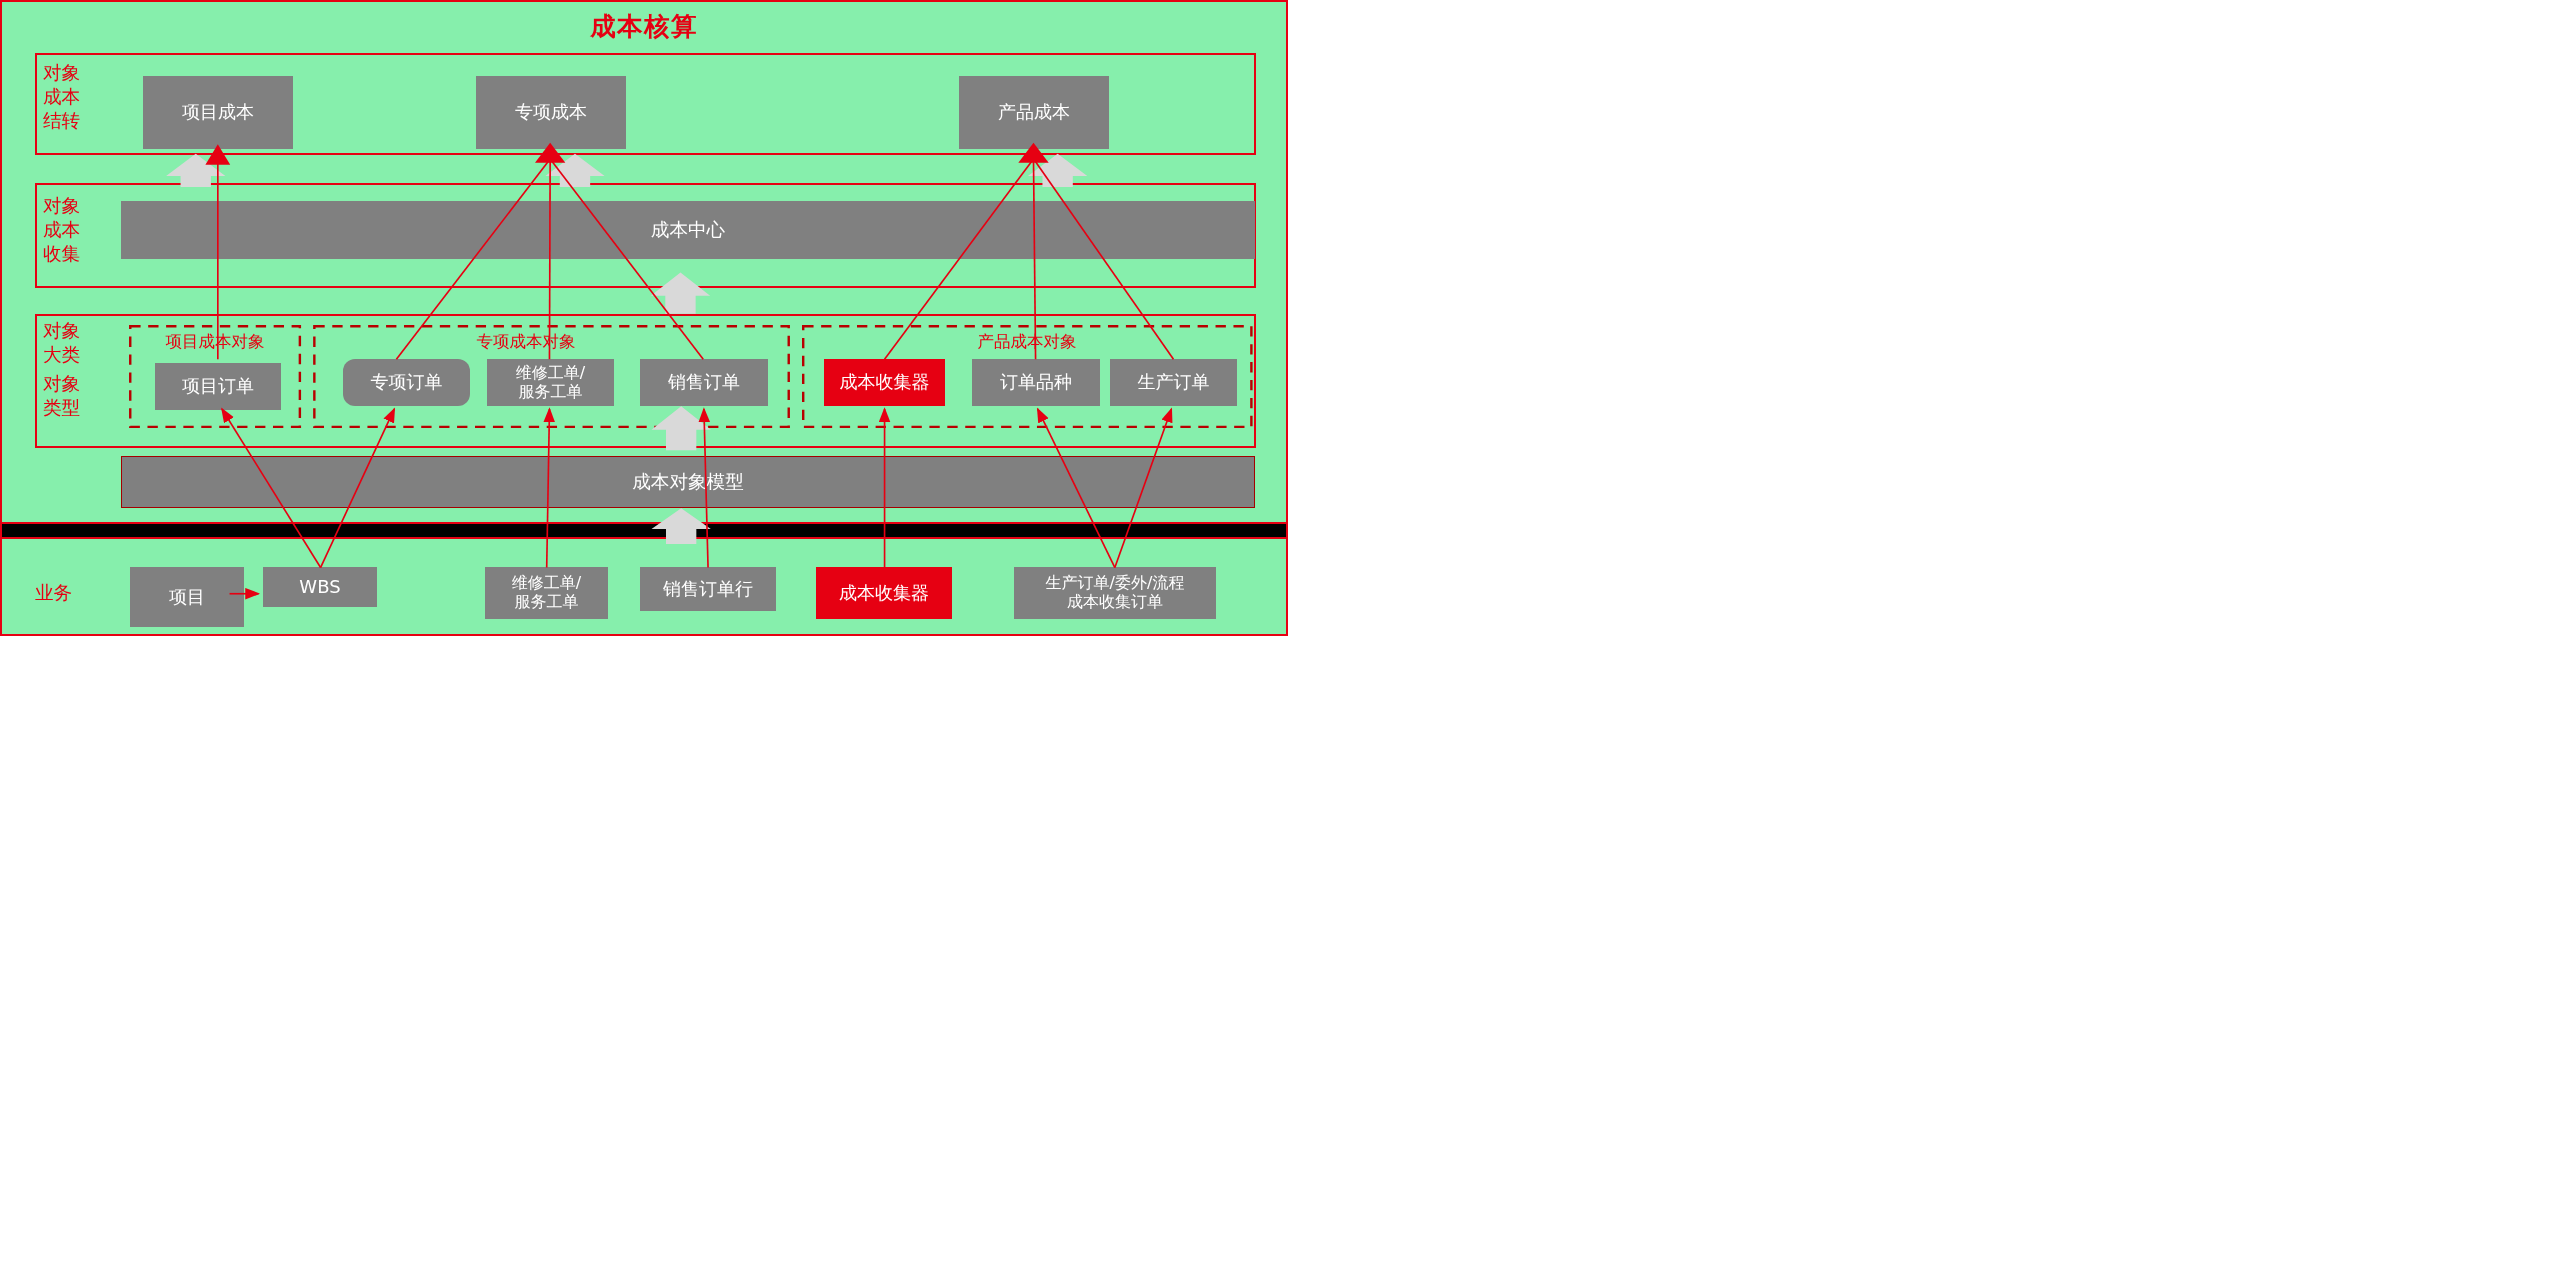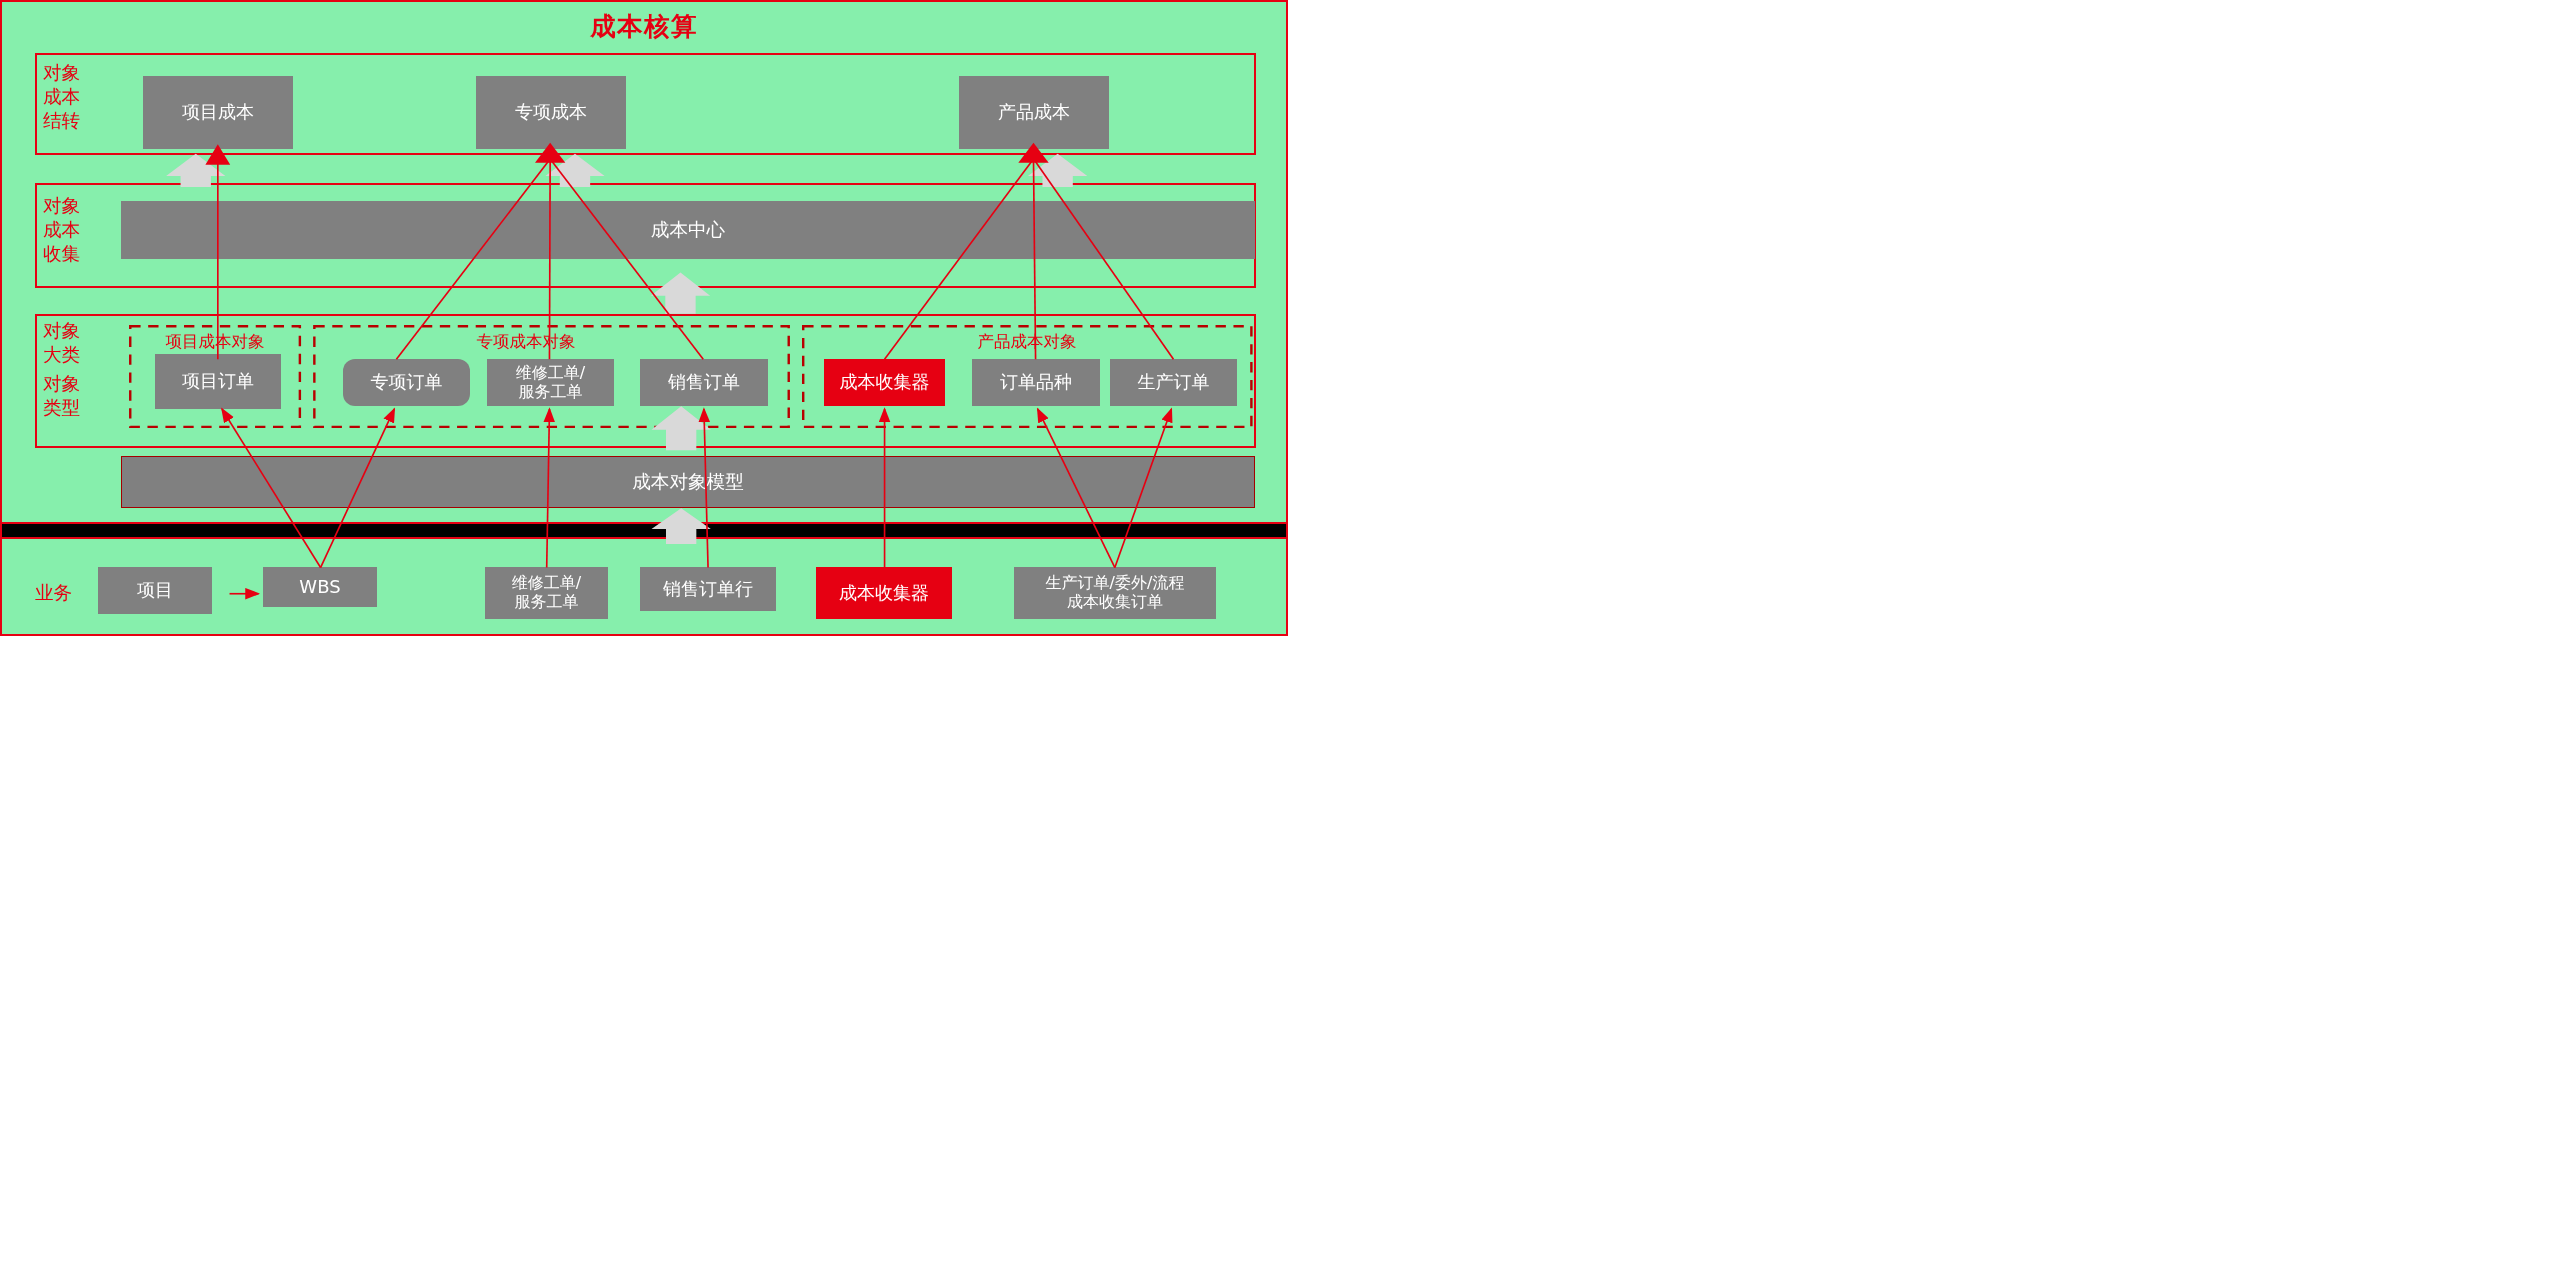--- a/index.html
+++ b/index.html
@@ -78,21 +78,21 @@
   <div class="abs band" style="left:33px;top:312px;width:1221px;height:134px;"></div>
   <div class="abs lane-label" style="left:41px;top:317px;">对象
 大类</div>
   <div class="abs lane-label" style="left:41px;top:370px;">对象
 类型</div>
 
   <div class="abs group-title" style="left:128px;top:329px;width:170px;">项目成本对象</div>
   <div class="abs group-title" style="left:312px;top:329px;width:424px;">专项成本对象</div>
   <div class="abs group-title" style="left:801px;top:329px;width:448px;">产品成本对象</div>
 
-  <div class="abs gbox" style="left:153px;top:352px;width:126px;height:55px;">
+  <div class="abs gbox" style="left:153px;top:361px;width:126px;height:47px;">
     <span>项目订单</span>
   </div>
   <div class="abs gbox" style="left:341px;top:357px;width:127px;height:47px;border-radius:12px;">
     <span>专项订单</span>
   </div>
   <div class="abs gbox small" style="left:485px;top:357px;width:127px;height:47px;">
     <span>维修工单/</span>
     <span>服务工单</span>
   </div>
   <div class="abs gbox" style="left:638px;top:357px;width:128px;height:47px;">
@@ -109,21 +109,21 @@
   </div>
 
   <div class="abs bar bordered" style="left:119px;top:454px;width:1134px;height:52px;">
     <span>成本对象模型</span>
   </div>
 
   <div class="abs blackband"></div>
 
   <div class="abs lane-label" style="left:33px;top:579px;">业务</div>
 
-  <div class="abs gbox" style="left:96px;top:565px;width:114px;height:47px;">
+  <div class="abs gbox" style="left:128px;top:565px;width:114px;height:60px;">
     <span>项目</span>
   </div>
   <div class="abs gbox" style="left:261px;top:565px;width:114px;height:40px;">
     <span>WBS</span>
   </div>
   <div class="abs gbox small" style="left:483px;top:565px;width:123px;height:52px;">
     <span>维修工单/</span>
     <span>服务工单</span>
   </div>
   <div class="abs gbox" style="left:638px;top:565px;width:136px;height:44px;">

